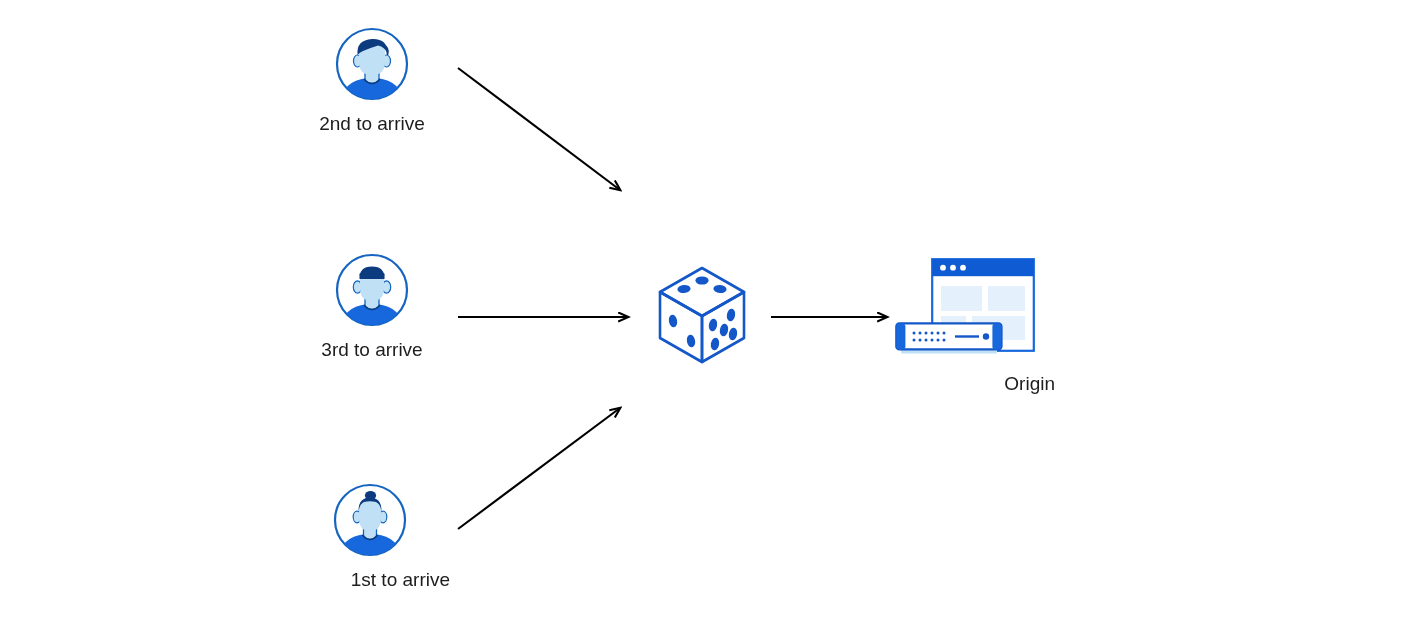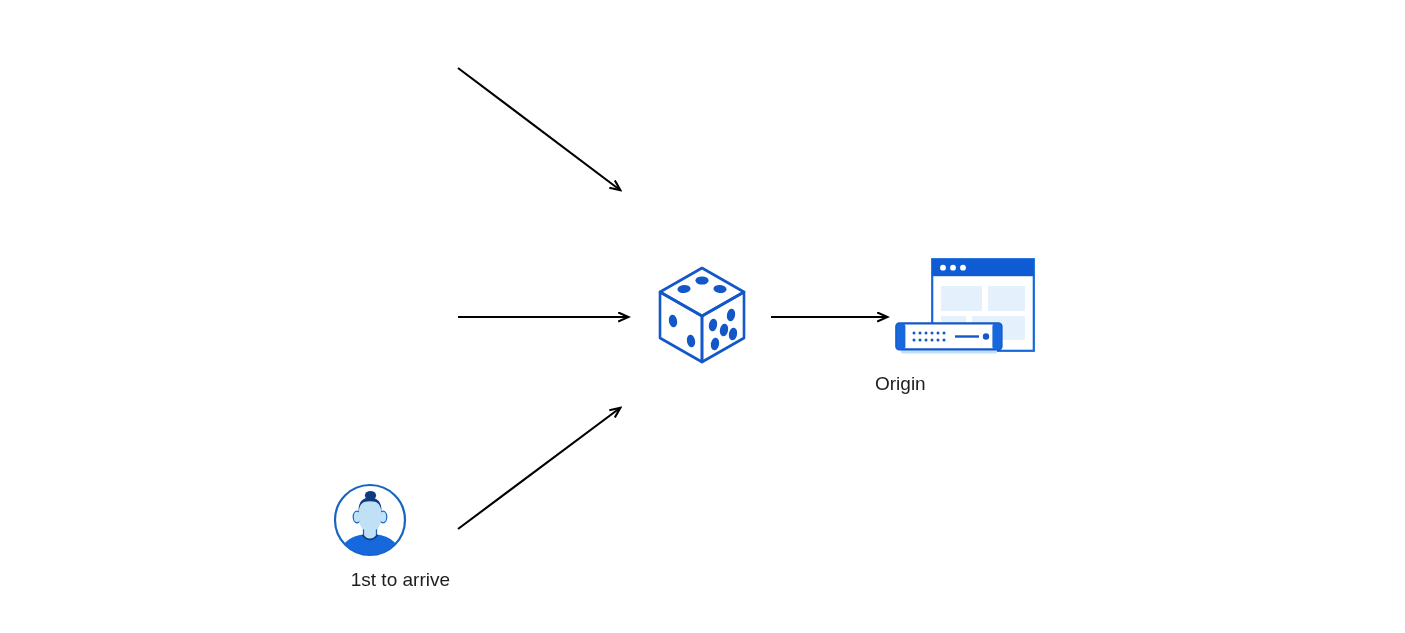--- a/index.html
+++ b/index.html
@@ -45,21 +45,21 @@
 
   
   .dice-node {
     width: 100px;
     text-align: center;
   }
 
   
   .origin-node {
     width: 180px;
-    text-align: left;
+    text-align: right;
   }
   .origin-stack {
     position: relative;
     width: 140px;
     height: 100px;
     margin: 0 auto;
   }
   .origin-browser {
     position: absolute;
     left: 36px;
@@ -102,21 +102,70 @@
 
     <line x1="458" y1="68" x2="620" y2="190" stroke="#000000" stroke-width="2.1" marker-end="url(#ah)"></line>
 
     <line x1="458" y1="317" x2="628" y2="317" stroke="#000000" stroke-width="2.1" marker-end="url(#ah)"></line>
 
     <line x1="458" y1="529" x2="620" y2="408" stroke="#000000" stroke-width="2.1" marker-end="url(#ah)"></line>
 
     <line x1="771" y1="317" x2="887" y2="317" stroke="#000000" stroke-width="2.1" marker-end="url(#ah)"></line>
   </svg>
 
-
+  <div class="node user-node" style="left:292px; top:26px;">
+    <svg class="avatar" width="76" height="76" viewBox="0 0 76 76" xmlns="http://www.w3.org/2000/svg">
+      <defs>
+        <clipPath id="clipA">
+            <circle cx="38" cy="38" r="35"></circle>
+          </clipPath>
+      </defs>
+      <circle cx="38" cy="38" r="35" fill="#ffffff" stroke="#1565c0" stroke-width="2.2"></circle>
+      <g clip-path="url(#clipA)">
+
+        <path d="M5 78 C8 60 20 52 38 52 C56 52 68 60 71 78 Z" fill="#1668dc"></path>
+
+        <path d="M31 42 L31 55 Q38 60 45 55 L45 42 Z" fill="#bfe0f5" stroke="#1565c0" stroke-width="1.3"></path>
+
+        <path d="M30 53 Q38 62 46 53" fill="none" stroke="#0d3b80" stroke-width="1.6"></path>
+
+        <ellipse cx="23.5" cy="35" rx="4" ry="6" fill="#bfe0f5" stroke="#1565c0" stroke-width="1.2"></ellipse>
+        <ellipse cx="52.5" cy="35" rx="4" ry="6" fill="#bfe0f5" stroke="#1565c0" stroke-width="1.2"></ellipse>
+
+        <path d="M25 26 Q25 15 38 15 Q51 15 51 26 L51 36 Q51 49 38 49 Q25 49 25 36 Z" fill="#bfe0f5"></path>
+
+        <path d="M23.5 29 Q22 14 38 13 Q54 12.5 53 27 Q51 21 44 19.5 Q36 22 29 25 Q25.5 26.5 23.5 29 Z" fill="#0d3b80"></path>
+        <path d="M50 19 Q55 22 53.5 28" fill="none" stroke="#0d3b80" stroke-width="2" stroke-linecap="round"></path>
+      </g>
+    </svg>
+    <div class="node-label">2nd to arrive</div>
+  </div>
+
+  <div class="node user-node" style="left:292px; top:252px;">
+    <svg class="avatar" width="76" height="76" viewBox="0 0 76 76" xmlns="http://www.w3.org/2000/svg">
+      <defs>
+        <clipPath id="clipB">
+            <circle cx="38" cy="38" r="35"></circle>
+          </clipPath>
+      </defs>
+      <circle cx="38" cy="38" r="35" fill="#ffffff" stroke="#1565c0" stroke-width="2.2"></circle>
+      <g clip-path="url(#clipB)">
+        <path d="M5 78 C8 60 20 52 38 52 C56 52 68 60 71 78 Z" fill="#1668dc"></path>
+        <path d="M31 42 L31 55 Q38 60 45 55 L45 42 Z" fill="#bfe0f5" stroke="#1565c0" stroke-width="1.3"></path>
+        <path d="M30 53 Q38 62 46 53" fill="none" stroke="#0d3b80" stroke-width="1.6"></path>
+        <ellipse cx="23.5" cy="35" rx="4.2" ry="6.2" fill="#bfe0f5" stroke="#1565c0" stroke-width="1.2"></ellipse>
+        <ellipse cx="52.5" cy="35" rx="4.2" ry="6.2" fill="#bfe0f5" stroke="#1565c0" stroke-width="1.2"></ellipse>
+        <path d="M26 27 Q26 16 38 16 Q50 16 50 27 L50 36 Q50 49 38 49 Q26 49 26 36 Z" fill="#bfe0f5"></path>
+
+        <path d="M25.5 27 Q25 14.5 38 14.5 Q51 14.5 50.5 27 L50.5 23 L25.5 23 Z" fill="#0d3b80"></path>
+        <rect x="25.5" y="21.5" width="25" height="5.5" fill="#0d3b80"></rect>
+      </g>
+    </svg>
+    <div class="node-label">3rd to arrive</div>
+  </div>
 
   <div class="node user-node" style="left:290px; top:482px;text-align:right;">
     <svg class="avatar" width="76" height="76" viewBox="0 0 76 76" xmlns="http://www.w3.org/2000/svg">
       <defs>
         <clipPath id="clipC">
             <circle cx="38" cy="38" r="35"></circle>
           </clipPath>
       </defs>
       <circle cx="38" cy="38" r="35" fill="#ffffff" stroke="#1565c0" stroke-width="2.2"></circle>
       <g clip-path="url(#clipC)">

